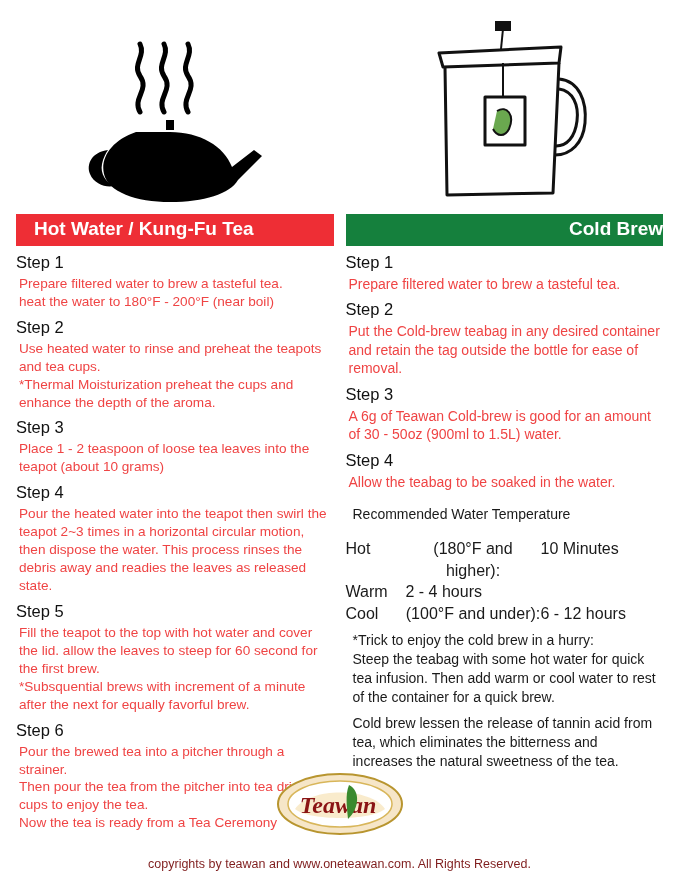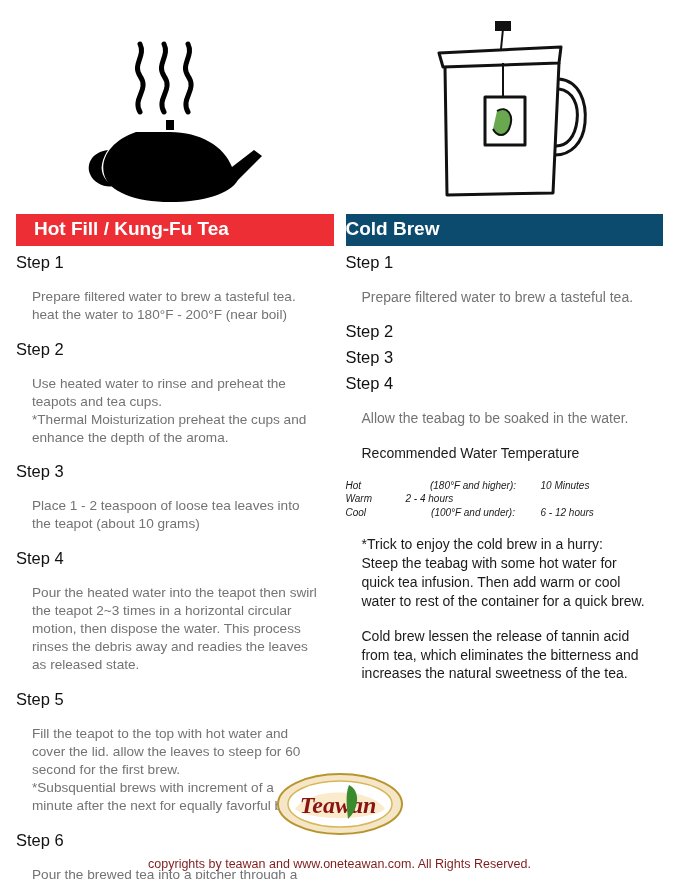--- a/index.html
+++ b/index.html
@@ -43,48 +43,47 @@
     font-size: 19px;
     font-weight: bold;
     padding: 5px 0 6px 0;
     line-height: 1.1;
   }
   .col-header.hot {
     background: #ee2e35;
     padding-left: 18px;
   }
   .col-header.cold {
-    background: #0c4a6e;
-    text-align: left;
+    background: #15803d;
+    text-align: right;
   }
   .step-title {
     font-size: 16.5px;
     margin-top: 7px;
     margin-bottom: 1px;
     line-height: 1.15;
     color: #111;
   }
   .step-body {
     font-size: 14px;
     line-height: 1.32;
-    margin: 16px;
-    color: #737373;
+    margin: 3px;
+    color: #ef4444;
   }
   .col.hot-col .step-body { font-size: 13.6px; }
   .gap-block { margin-top: 14px; }
   .plain-block {
     font-size: 14px;
     line-height: 1.35;
-    margin: 16px;
+    margin: 7px;
   }
   .temp-table {
-    font-size: 10px;
+    font-size: 16px;
     line-height: 1.35;
     margin-top: 14px;
-    font-style: italic;
   }
   .temp-row {
     display: flex;
   }
   .temp-label { width: 60px; }
   .temp-range { width: 135px; text-align: center; }
   .temp-time { flex: 1; }
   .logo-wrap {
     position: absolute;
     left: 50%;
@@ -137,21 +136,21 @@
           <rect x="74" y="78" width="40" height="48" fill="#fff" stroke="#111" stroke-width="3"></rect>
           <path d="M86 92 C 96 86, 104 96, 98 110 C 94 118, 86 118, 82 110" fill="#6aa84f" stroke="#111" stroke-width="2"></path>
         </g>
       </svg>
     </div>
   </div>
 
   <div class="columns">
 
     <div class="col hot-col">
-      <div class="col-header hot">Hot Fill / Kung-Fu Tea</div>
+      <div class="col-header hot">Hot Water / Kung-Fu Tea</div>
 
       <div>
         <div class="step-title">Step 1</div>
         <p class="step-body" style="white-space:pre-line">Prepare filtered water to brew a tasteful tea.
 heat the water to 180°F - 200°F (near boil)</p>
       </div>
       <div>
         <div class="step-title">Step 2</div>
         <p class="step-body" style="white-space:pre-line">Use heated water to rinse and preheat the teapots and tea cups.
 *Thermal Moisturization preheat the cups and enhance the depth of the aroma.</p>
@@ -179,23 +178,25 @@
 
     <div class="col cold-col">
       <div class="col-header cold">Cold Brew</div>
 
       <div>
         <div class="step-title">Step 1</div>
         <p class="step-body" style="white-space:pre-line">Prepare filtered water to brew a tasteful tea.</p>
       </div>
       <div>
         <div class="step-title">Step 2</div>
+        <p class="step-body" style="white-space:pre-line">Put the Cold-brew teabag in any desired container and retain the tag outside the bottle for ease of removal.</p>
       </div>
       <div>
         <div class="step-title">Step 3</div>
+        <p class="step-body" style="white-space:pre-line">A 6g of Teawan Cold-brew is good for an amount of 30 - 50oz (900ml to 1.5L) water.</p>
       </div>
       <div>
         <div class="step-title">Step 4</div>
         <p class="step-body" style="white-space:pre-line">Allow the teabag to be soaked in the water.</p>
       </div>
 
       <div class="gap-block">
         <div class="plain-block">Recommended Water Temperature</div>
         <div class="temp-table">
           <div class="temp-row">

